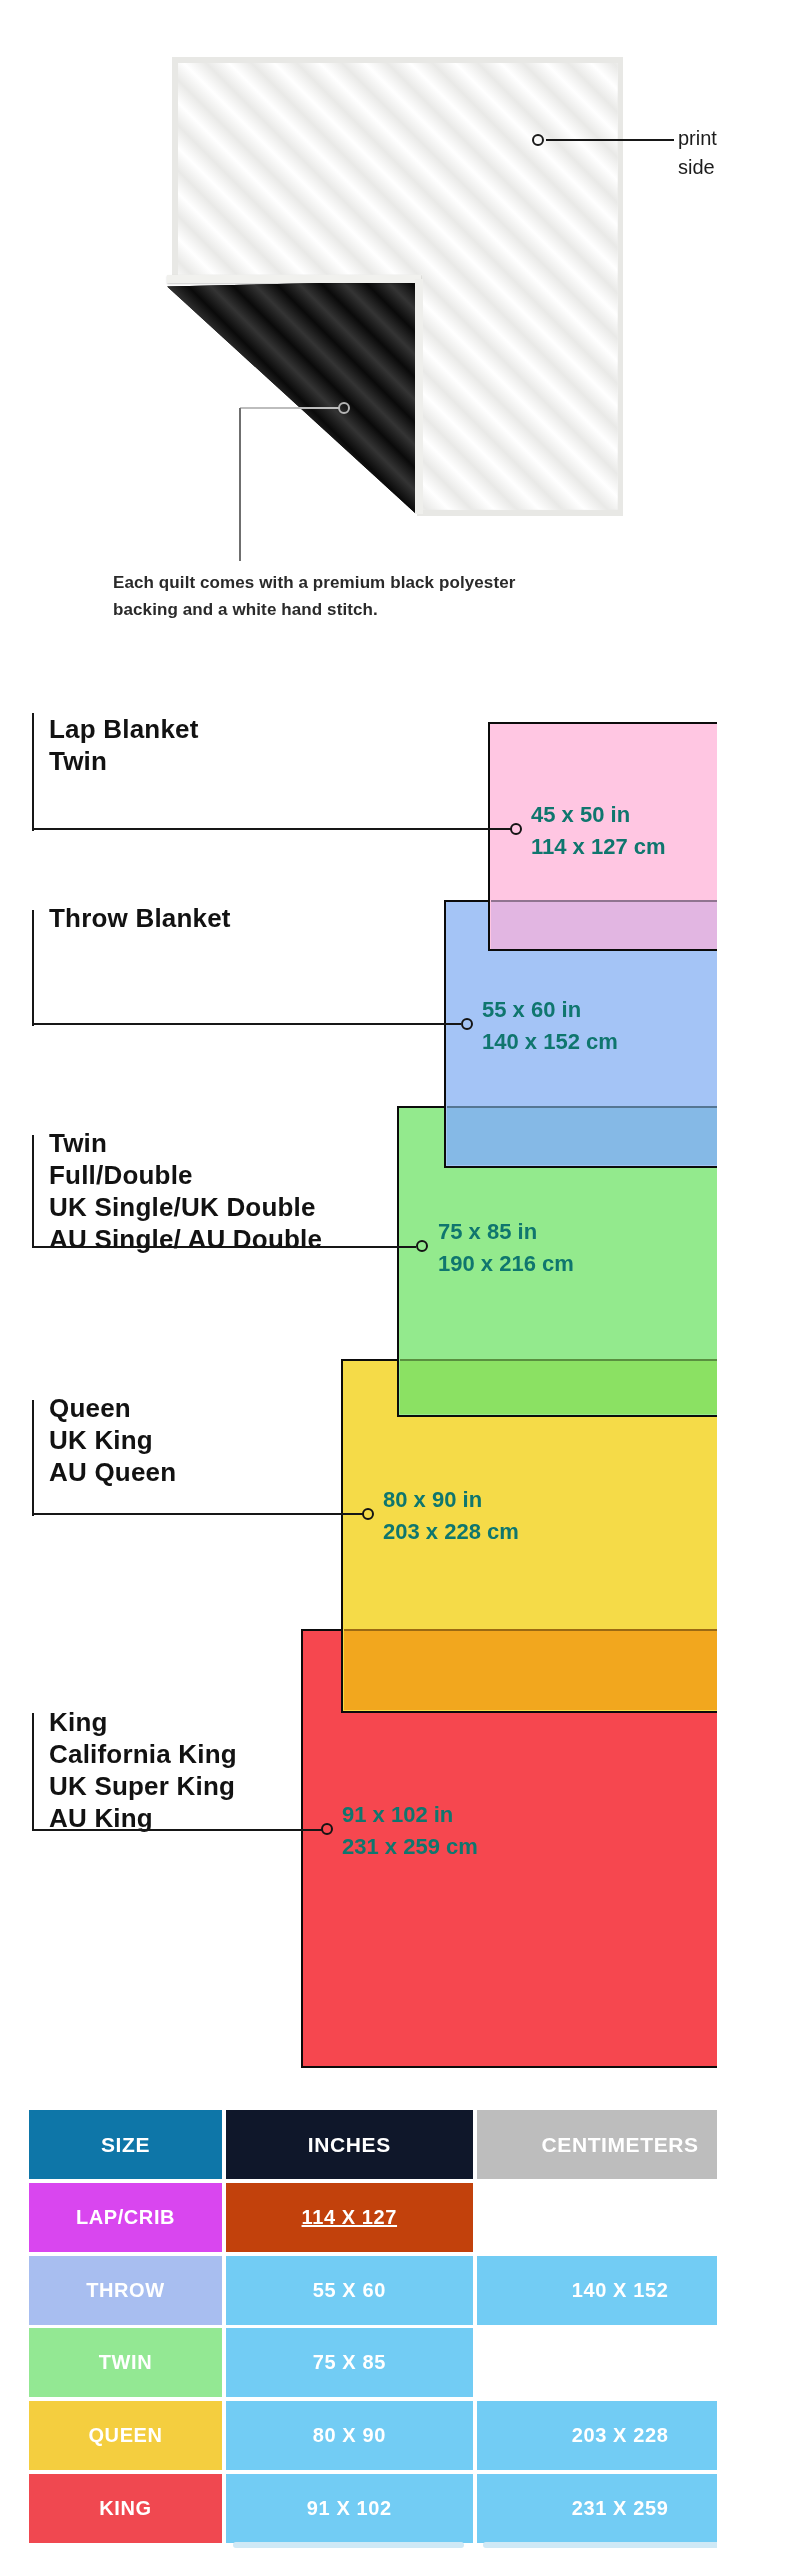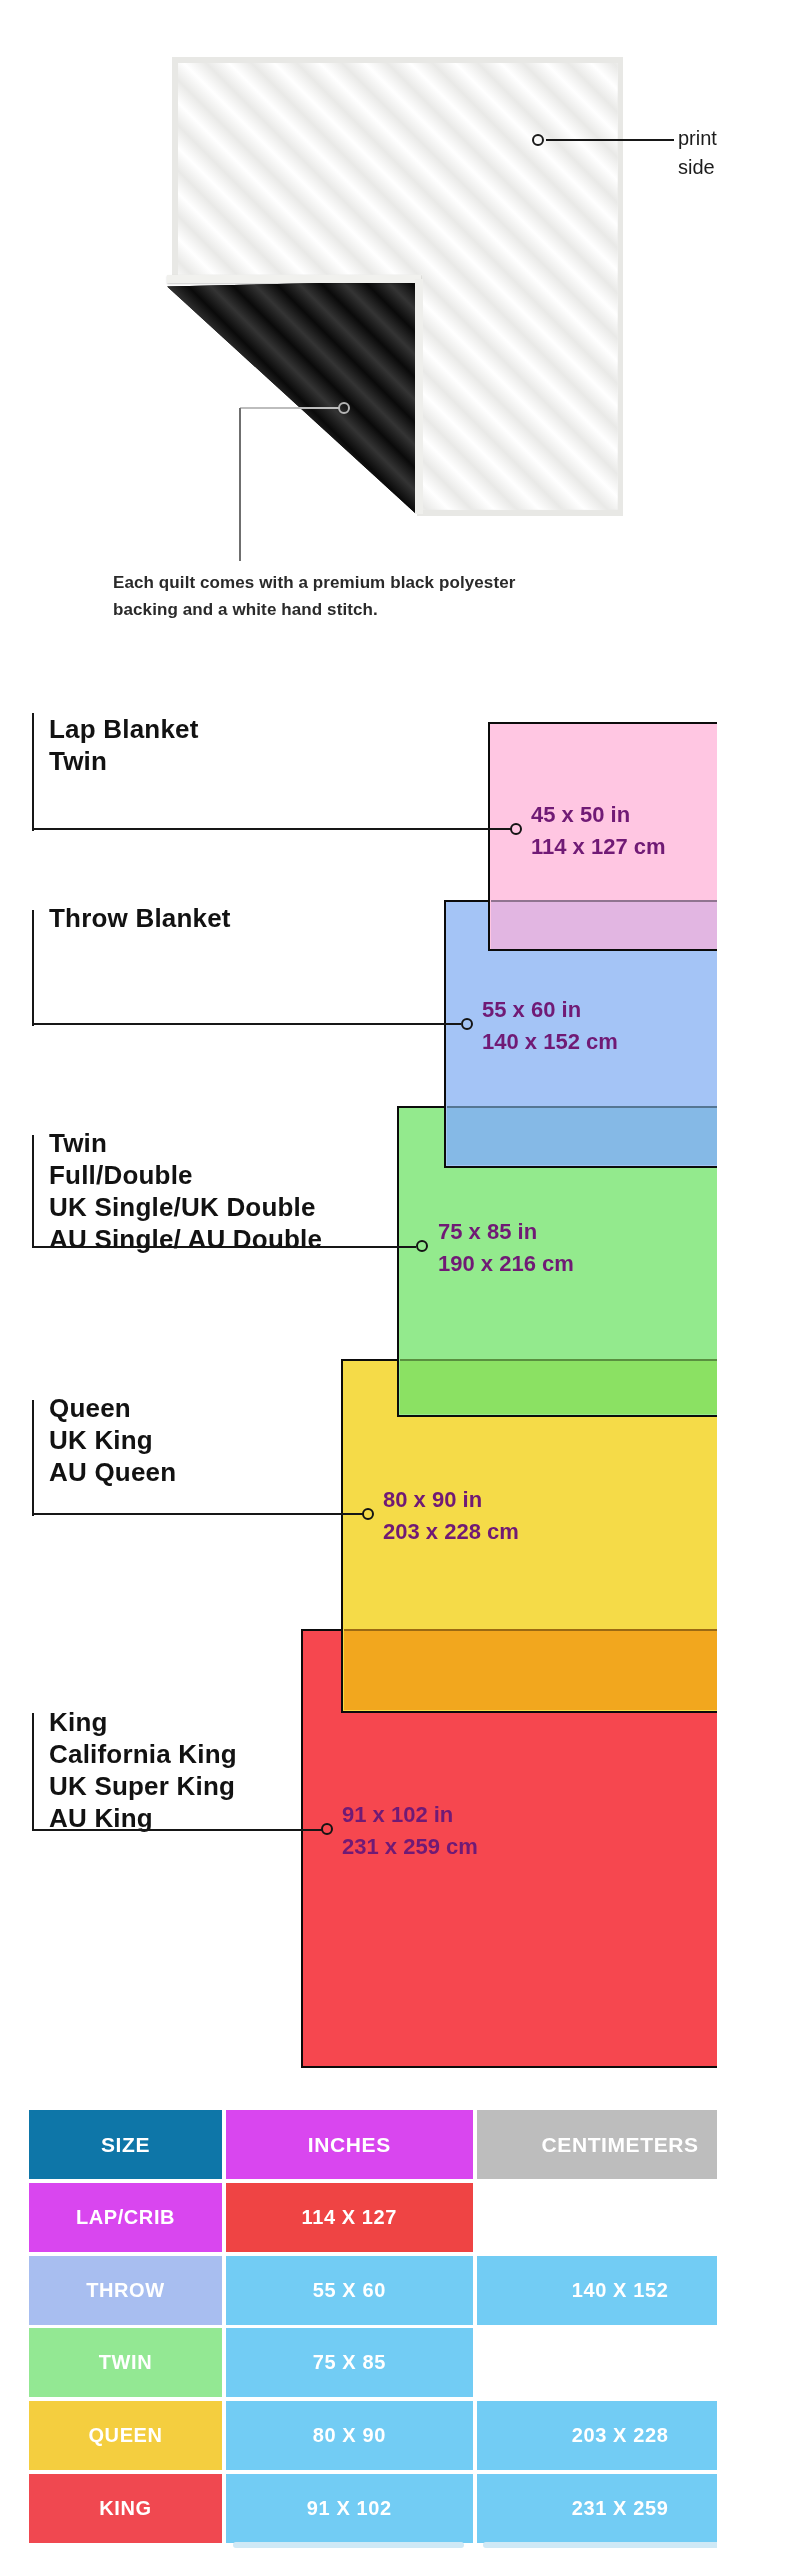--- a/index.html
+++ b/index.html
@@ -34,21 +34,21 @@
 
   .printable-label{position:absolute;left:678px;top:124px;width:103px;
     font-size:20px;font-weight:500;line-height:29px;color:#1c1c1c;}
   .hero-caption{position:absolute;left:113px;top:569px;width:464px;
     font-size:17px;font-weight:600;line-height:27px;color:#2a2a2a;letter-spacing:0.1px;}
 
   
   .rect{position:absolute;box-sizing:border-box;border:2.9px solid #0b0b0b;}
   .band{position:absolute;box-sizing:border-box;border-top:2.9px solid rgba(0,0,0,0.36);z-index:6;}
   .dg-label{position:absolute;left:49px;z-index:7;font-size:26px;font-weight:700;line-height:32px;color:#121212;letter-spacing:0.2px;white-space:nowrap;}
-  .dg-size{position:absolute;z-index:7;font-size:22px;font-weight:700;line-height:32px;color:#701a75;white-space:nowrap;}
+  .dg-size{position:absolute;z-index:7;font-size:22px;font-weight:700;line-height:32px;color:#0f766e;white-space:nowrap;}
   .elbow-v{position:absolute;left:32px;width:1.9px;background:#161616;z-index:7;}
   .elbow-h{position:absolute;height:1.9px;background:#161616;z-index:7;}
   .elbow-c{position:absolute;width:12.4px;height:12.4px;border:2.4px solid #141414;border-radius:50%;box-sizing:border-box;background:transparent;z-index:7;}
 
   
   .size-table{position:absolute;left:29px;top:2110px;width:734px;}
   .t-row{display:grid;grid-template-columns:193px 247px 287px;column-gap:3.8px;margin-bottom:3.8px;}
   .t-cell{height:69px;display:flex;align-items:center;justify-content:center;
     color:#ffffff;font-weight:700;letter-spacing:0.6px;}
   .t-head{font-size:21px;}
@@ -149,26 +149,26 @@
   <div class="elbow-h" style="left:32px;top:1829px;width:290px;"></div>
   <div class="elbow-c" style="left:321px;top:1823px;"></div>
   <div class="dg-size" style="left:342px;top:1799px;">
     <div>91 x 102 in</div>
     <div>231 x 259 cm</div>
   </div>
 
   <div class="size-table">
     <div class="t-row">
       <div class="t-cell t-head" style="background-color: rgb(14, 118, 168);">SIZE</div>
-      <div class="t-cell t-head" style="background-color: #d946ef;">INCHES</div>
+      <div class="t-cell t-head" style="background-color: #0f172a;">INCHES</div>
       <div class="t-cell t-head" style="background-color: rgb(189, 189, 189);">CENTIMETERS</div>
     </div>
     <div class="t-row">
       <div class="t-cell t-data" style="background-color: #d946ef;">LAP/CRIB</div>
-      <div class="t-cell t-data" style="background-color: #ef4444;">114 X 127</div>
+      <div class="t-cell t-data" style="background-color: #c2410c; text-decoration: underline;">114 X 127</div>
     </div>
     <div class="t-row">
       <div class="t-cell t-data" style="background-color: rgb(168, 190, 240);">THROW</div>
       <div class="t-cell t-data" style="background-color: rgb(114, 204, 244);">55 X 60</div>
       <div class="t-cell t-data" style="background-color: rgb(114, 204, 244);">140 X 152</div>
     </div>
     <div class="t-row">
       <div class="t-cell t-data" style="background-color: rgb(147, 232, 147);">TWIN</div>
       <div class="t-cell t-data" style="background-color: rgb(114, 204, 244);">75 X 85</div>
     </div>

